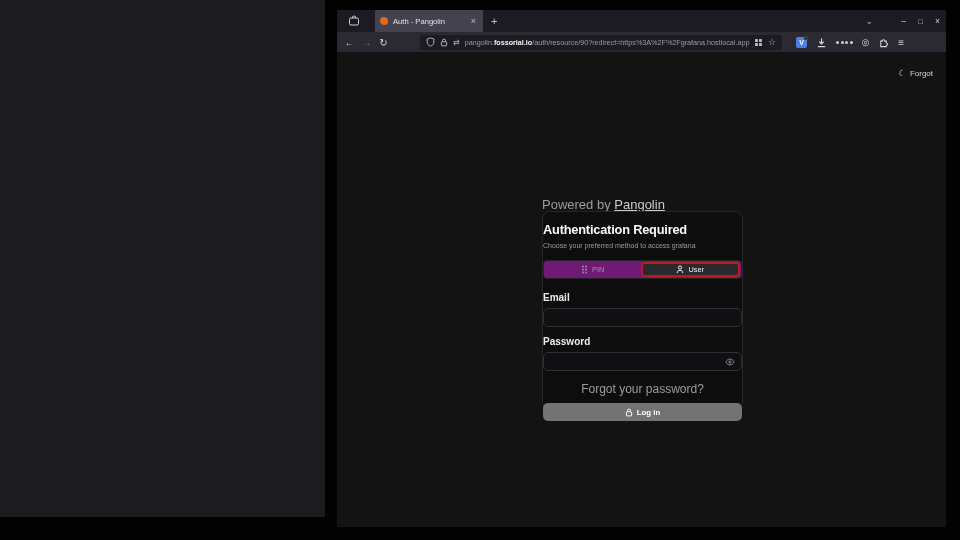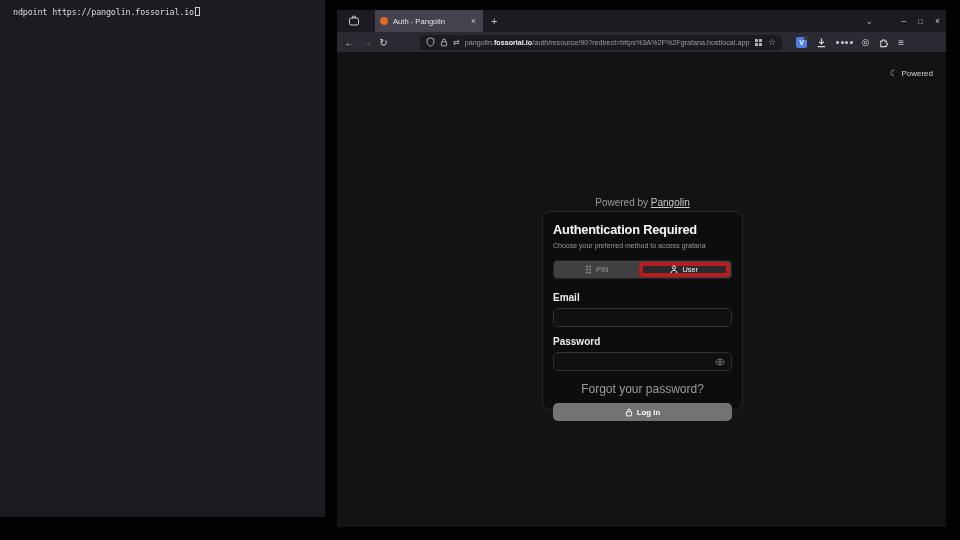--- a/index.html
+++ b/index.html
@@ -80,41 +80,41 @@
 
   .content { position:absolute; left:0; top:42px; right:0; bottom:0; background:#131314; }
 
   .theme-toggle {
     position:absolute; right:13px; top:16px; display:flex; align-items:center;
     color:#d4d4d6; font-size:8px;
   }
   .theme-toggle .moon { font-size:8.5px; margin-right:4px; color:#cfcfcf; }
 
   .powered { position:absolute; left:205px; top:145px; width:201px;
-    text-align:center; font-size:10px; color:#9b9ba0; }
+    text-align:left; font-size:13px; color:#9b9ba0; }
   .powered a { color:#c9c9cf; text-decoration:underline; }
 
   .card {
     position:absolute; left:205px; top:159px; width:201px; height:199px;
     background:#0d0d0e; border:1px solid #27272b; border-radius:8px;
-    padding:10px 10px;
+    padding:10px 0;
   }
   .card-title { font-size:12.8px; font-weight:bold; color:#fafafa; letter-spacing:-0.2px; }
   .card-sub { font-size:7px; color:#9b9ba0; margin-top:5px; white-space:nowrap; }
 
   .seg {
-    margin-top:11px; height:19px; background:#404040; border:1px solid #242428;
+    margin-top:11px; height:19px; background:#701a75; border:1px solid #242428;
     border-radius:4px; display:flex; padding:1px;
   }
   .seg-item {
     flex:1; display:flex; align-items:center; justify-content:center;
     font-size:7.4px; color:#9b9ba0; border-radius:4px;
   }
   .seg-item svg { margin-right:4px; }
-  .seg-item.active { background:#29292e; border:4px solid #b91c1c; color:#f2f2f4; }
+  .seg-item.active { background:#29292e; border:2px solid #b91c1c; color:#f2f2f4; }
 
   .fld-label { font-size:10px; font-weight:bold; color:#ececee; }
   .lbl-email { margin-top:13px; }
   .lbl-pass  { margin-top:9px; }
   .fld {
     margin-top:5px; height:19px; width:100%; background:#101013;
     border:1px solid #303036; border-radius:5px; display:flex; align-items:center;
     padding:0 6px;
   }
   .fld input {
@@ -129,21 +129,20 @@
     display:flex; align-items:center; justify-content:center;
     color:#fff; font-size:7.8px; font-weight:bold; cursor:pointer;
     font-family:"Liberation Sans", sans-serif;
   }
   .login-btn svg { margin-right:4px; }
 </style>
 </head>
 <body>
 
 <div class="terminal">
-  <div class="term-line"><span>ndpoint https://pangolin.fossorial.io</span><span class="term-cursor"></span></div>
 </div>
 
 <div class="browser">
 
   <div class="tabbar">
     <span class="fxview">
       <svg width="12" height="12" viewBox="0 0 12 12" fill="none" stroke="#cfced4" stroke-width="1">
         <rect x="1.5" y="3" width="9" height="7" rx="1.5"></rect>
         <path d="M4.5 3 L4.5 2 Q4.5 1.2 5.3 1.2 L6.7 1.2 Q7.5 1.2 7.5 2 L7.5 3"></path>
       </svg>
@@ -205,21 +204,21 @@
         <path d="M3 4.5 h1.6 a1.4 1.4 0 1 1 2.8 0 H9 v2 a1.4 1.4 0 1 1 0 2.8 v1.2 H3 Z"></path>
       </svg>
       <span class="menu-ico">≡</span>
     </div>
   </div>
 
   <div class="content">
 
     <div class="theme-toggle">
       <span class="moon">☾</span>
-      <span>Powered</span>
+      <span>Forgot</span>
     </div>
 
     <div class="powered"><span>Powered by </span><a href="#">Pangolin</a></div>
 
     <div class="card">
       <div class="card-title">Authentication Required</div>
       <div class="card-sub">Choose your preferred method to access grafana</div>
 
       <div class="seg">
         <div class="seg-item">

